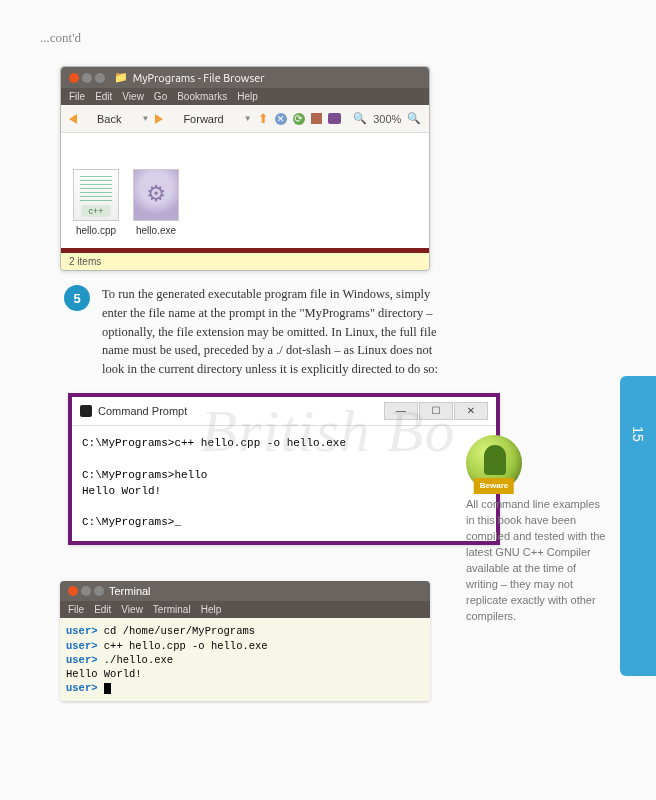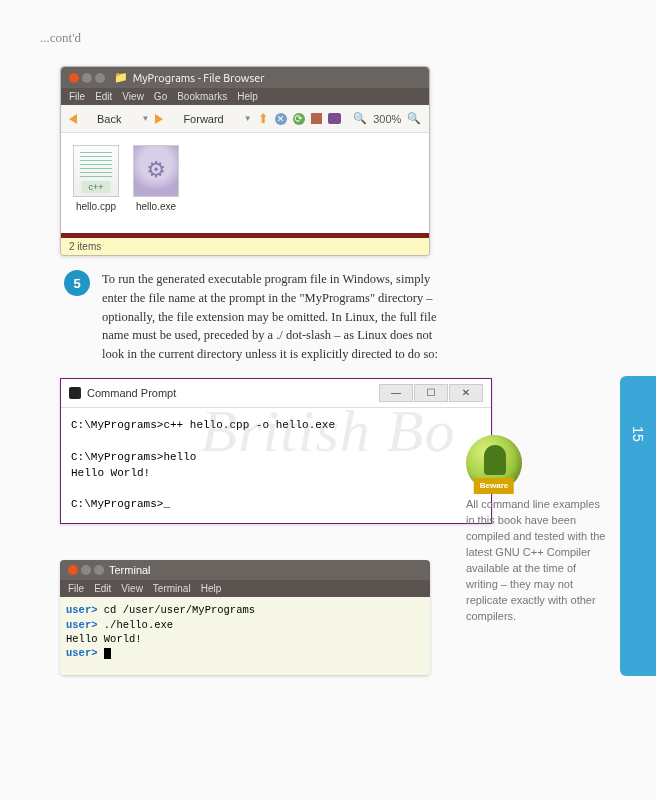--- a/index.html
+++ b/index.html
@@ -72,21 +72,21 @@
     .tb-home { width:11px; height:11px; background:#b1664e; }
     .tb-computer { width:13px; height:11px; background:#7a4e8f; border-radius:2px; }
     .tb-zoom { margin-left: auto; display:flex; gap:6px; align-items:center; }
     .fb-content {
       background: #fff;
       min-height: 100px;
       padding: 12px;
       display: flex;
       gap: 14px;
     }
-    .file-item { text-align: center; font-size: 10px; font-family: Arial; color:#333; }
+    .file-item { text-align: center; font-size: 10px; font-family: Arial; color:#333;margin-top:24px; }
     .file-icon {
       width: 46px; height: 52px; border: 1px solid #ccc;
       background: linear-gradient(180deg,#fdfdfd,#eee);
       margin: 0 auto 4px; position: relative;
     }
     .file-icon.cpp::after {
       content: 'c++';
       position: absolute; bottom: 3px; left: 50%; transform: translateX(-50%);
       background: #dbe8dc; padding: 1px 7px; font-size: 9px; border-radius:2px; color:#4a7a4a;
     }
@@ -109,21 +109,21 @@
     
     .step { display:flex; gap:12px; margin: 14px 0 14px 24px; width: 390px; }
     .step-num {
       width:26px; height:26px; border-radius:50%; background:#2196c4; color:#fff;
       display:flex; align-items:center; justify-content:center; font-family:Arial;
       font-size:13px; font-weight:bold; flex-shrink:0;
     }
     .step-text { font-size: 12.5px; line-height: 1.5; color:#333; }
     
     .cmdprompt {
-      width: 432px; margin-left: 20px; border:1px solid #701a75;
+      width: 432px; margin-left: 28px; border:4px solid #701a75;
       background: #ece9e6; box-shadow: 0 1px 3px rgba(0,0,0,0.15);
     }
     .cmd-title {
       background:#fff; border-bottom:1px solid #ddd; padding:5px 8px;
       display:flex; align-items:center; font-size:11px; font-family:Arial; color:#333;
     }
     .cmd-ico { width:12px; height:12px; background:#222; margin-right:6px; border-radius:2px; }
     .cmd-winbtns { margin-left:auto; display:flex; gap:1px; }
     .cmd-wb { width:34px; height:18px; background:#e8e8e8; border:1px solid #ccc;
       display:flex; align-items:center; justify-content:center; font-size:10px; color:#444; }
@@ -280,21 +280,22 @@
     <span>Terminal</span>
   </div>
   <div class="term-menu">
     <span>File</span>
     <span>Edit</span>
     <span>View</span>
     <span>Terminal</span>
     <span>Help</span>
   </div>
   <div class="term-body">
-    <div><span class="term-user">user&gt;</span><span class="term-cmd"> cd /user/user/MyPrograms</span></div>
+    <div><span class="term-user">user&gt;</span><span class="term-cmd"> cd /home/user/MyPrograms</span></div>
+    <div><span class="term-user">user&gt;</span><span class="term-cmd"> c++ hello.cpp -o hello.exe</span></div>
     <div><span class="term-user">user&gt;</span><span class="term-cmd"> ./hello.exe</span></div>
     <div><span class="term-cmd">Hello World!</span></div>
     <div><span class="term-user">user&gt;</span> <span class="cursor"></span></div>
   </div>
 </div>
 
 <div class="pagetab">
   <span>15</span>
 </div>
 

